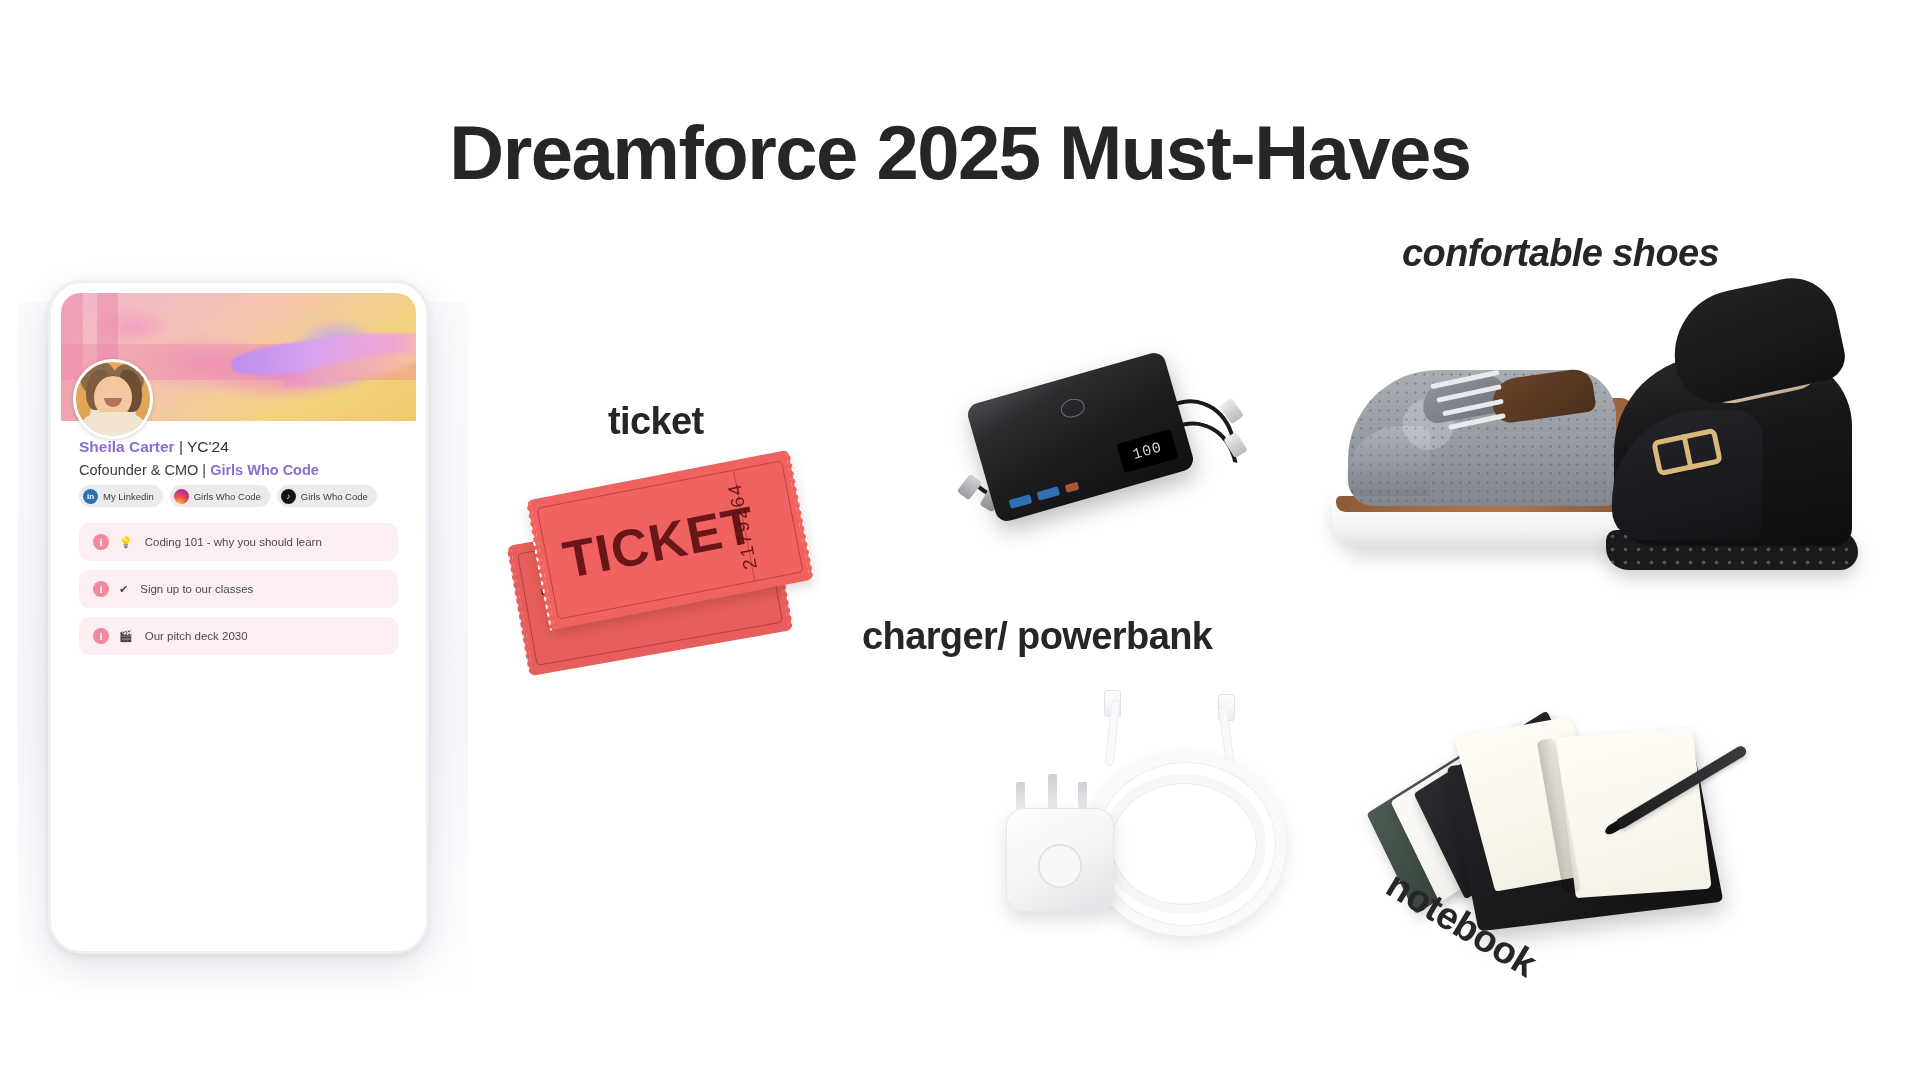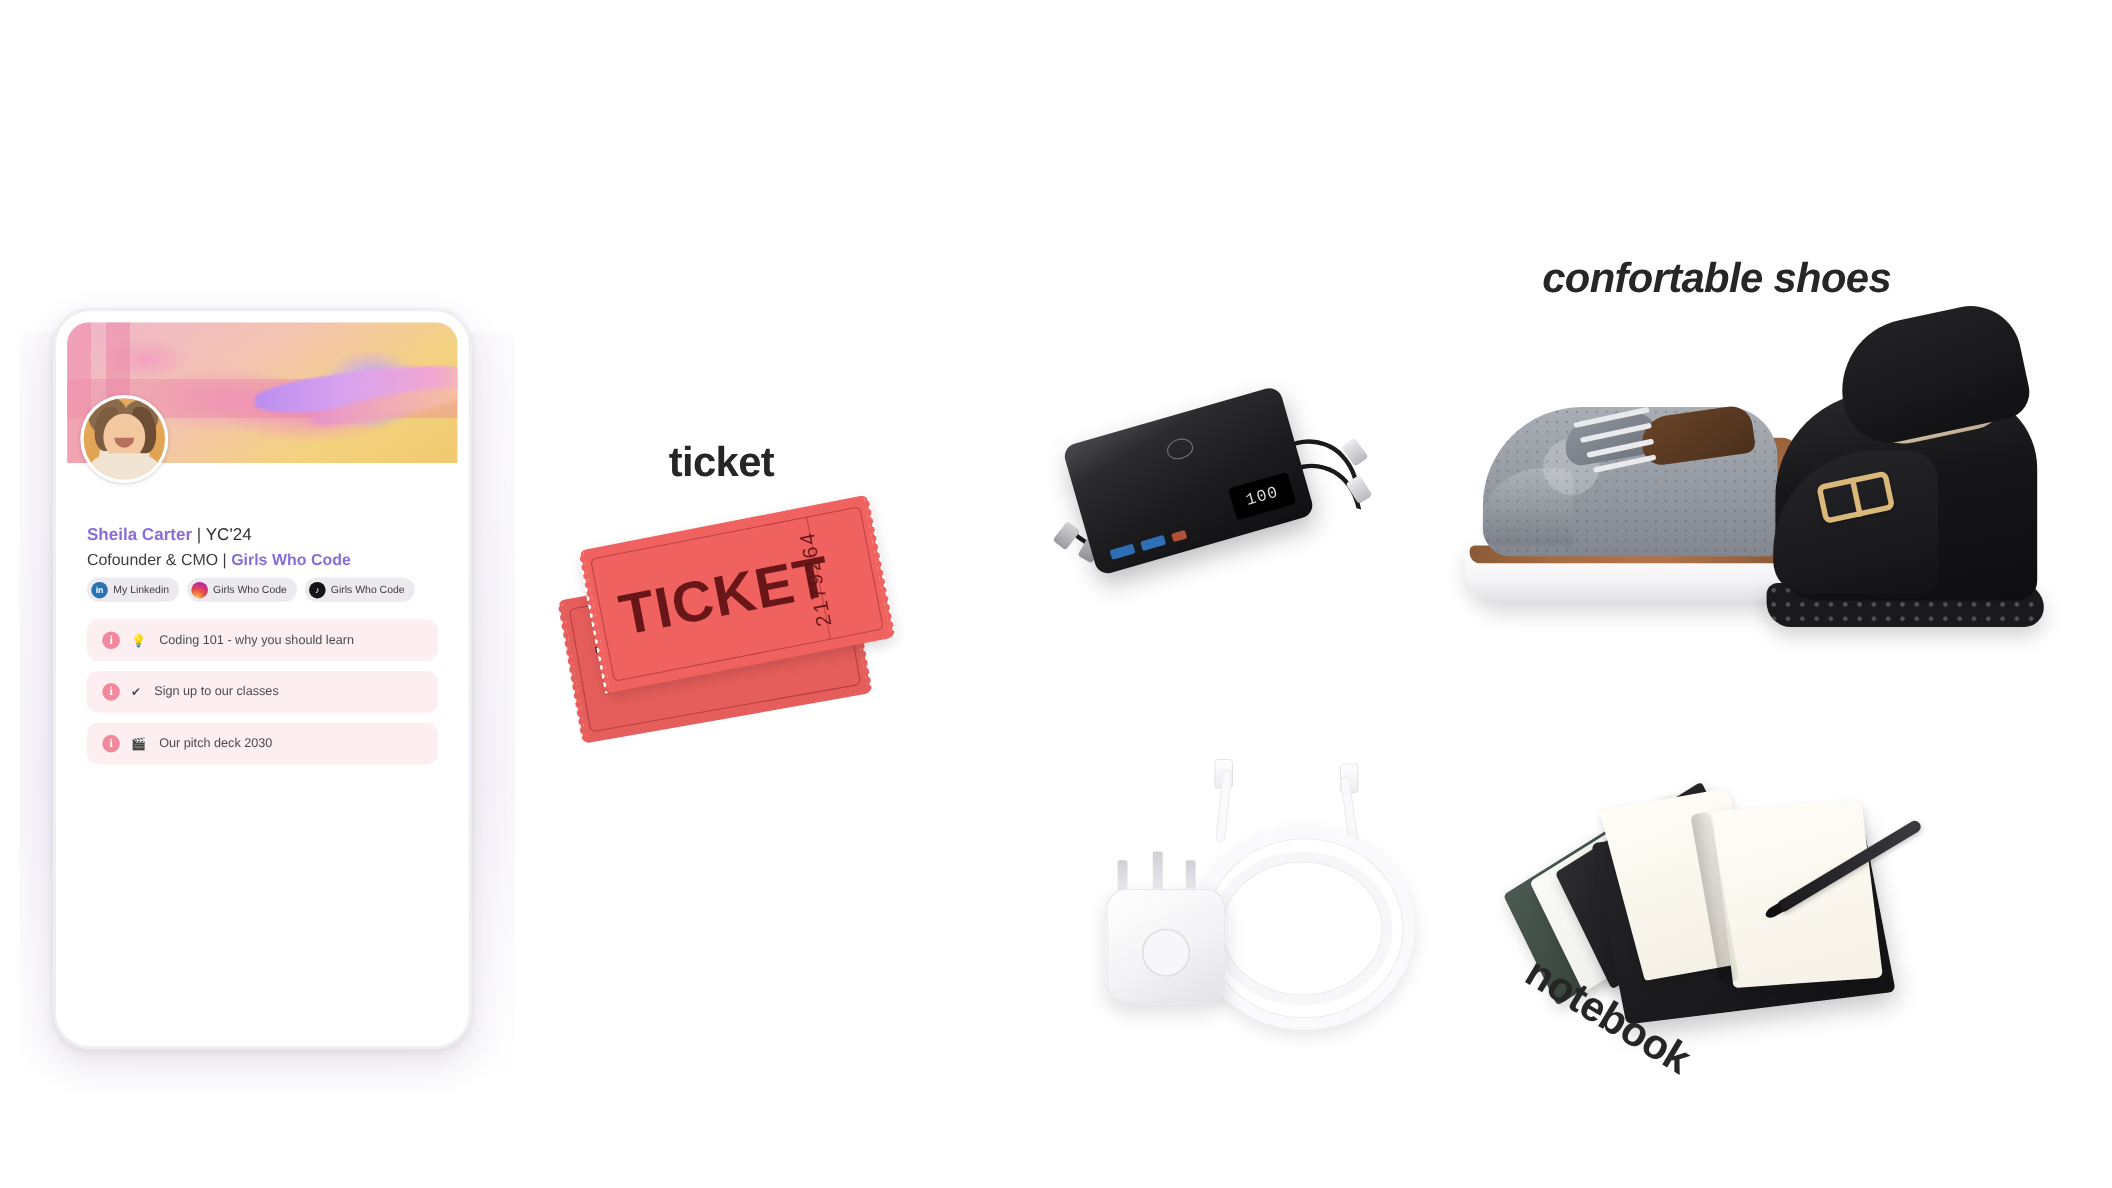--- a/index.html
+++ b/index.html
@@ -152,21 +152,21 @@
     border-radius: 40% 40% 0 0;
     background: #f2e4d2;
   }
   .avatar .smile {
     position: absolute; left: 28px; top: 36px;
     width: 18px; height: 9px;
     border-radius: 0 0 18px 18px;
     background: #b8705e;
   }
 
-  .card-body { padding: 56px 18px 0 18px; }
+  .card-body { padding: 16px 18px 0 18px; }
   .name-line {
     font-size: 15.5px;
     line-height: 20px;
     color: #2f2f33;
     white-space: nowrap;
   }
   .name-line .name { color: #8a6ed8; font-weight: bold; }
   .name-line .sep  { color: #3c3c40; }
   .role-line {
     margin-top: 3px;
@@ -674,20 +674,21 @@
     font-size: 7px;
     color: rgba(225,225,228,.6);
     transform: rotate(-26deg);
   }
 </style>
 </head>
 <body>
 
 <div id="board">
 
+  <h1 class="headline">Dreamforce 2025 Must-Haves</h1>
 
 
   <div id="card-wrap">
     <div class="card-shadowplate"></div>
 
     <div class="phone">
       <div class="phone-inner">
 
         <div class="banner">
           <div class="blocks"></div>
@@ -794,20 +795,21 @@
         <span class="num">100</span>
       </div>
       <div class="ports">
         <span class="port-a"></span>
         <span class="port-b"></span>
         <span class="port-c"></span>
       </div>
     </div>
   </div>
 
+  <div class="label" id="label-charger">charger/ powerbank</div>
 
   <div id="charger">
     <div class="conn" id="conn-c"></div>
     <div class="conn" id="conn-l"></div>
     <div class="cable-tailup"></div>
     <div class="cable-tailup2"></div>
     <div class="cable-loop"></div>
     <div class="cable-loop2"></div>
     <div class="pin" id="pin1"></div>
     <div class="pin" id="pin2"></div>

